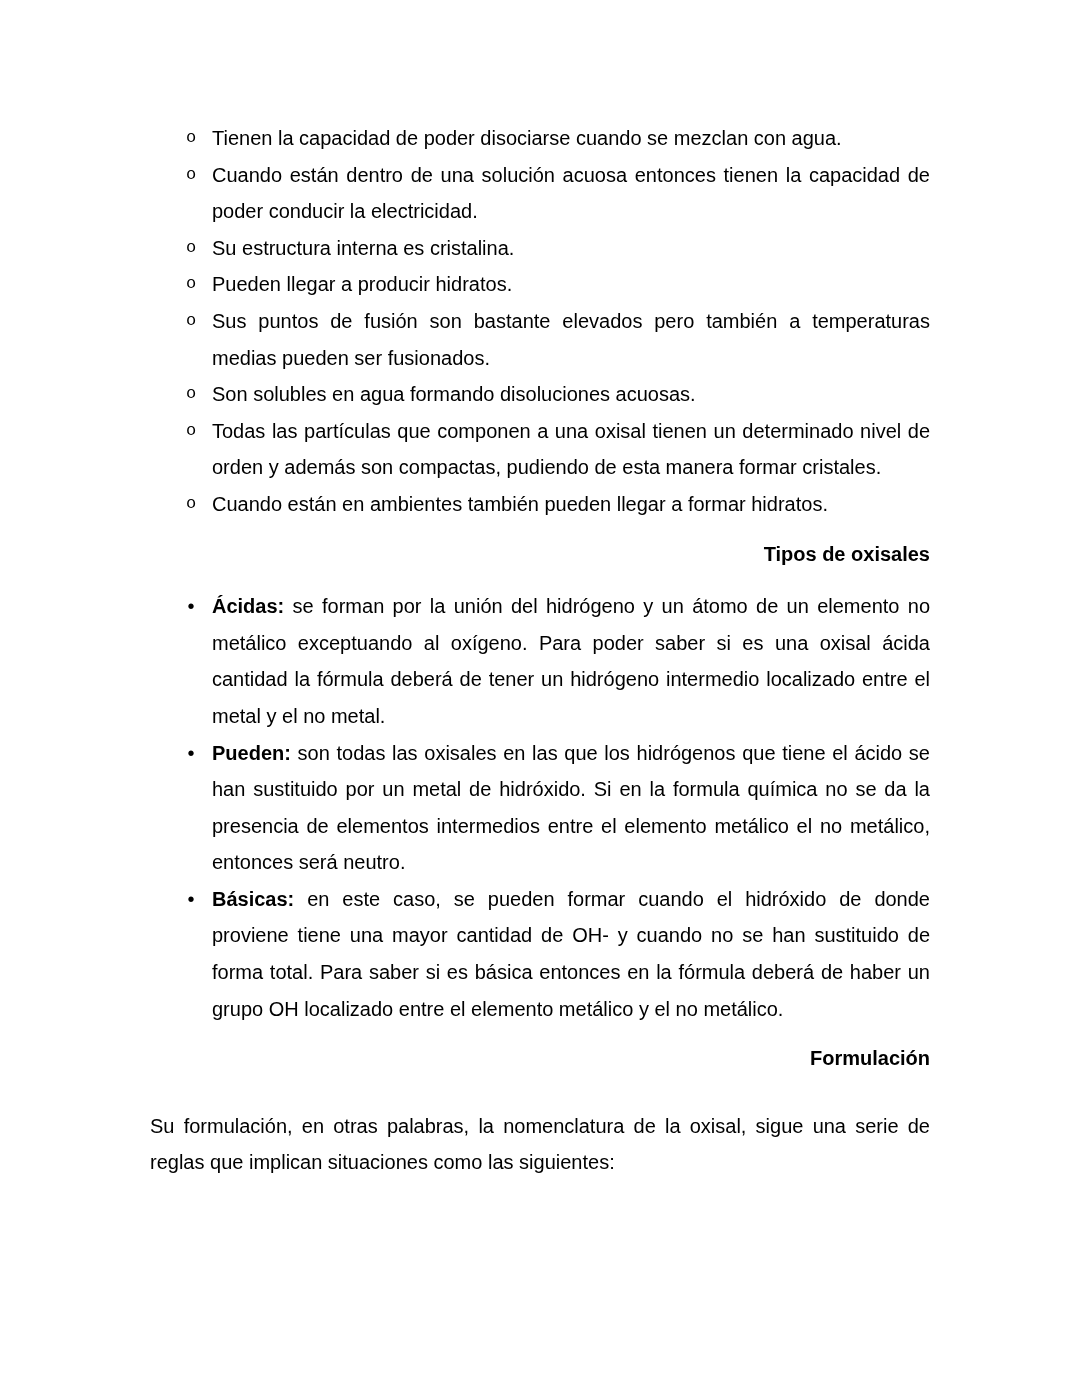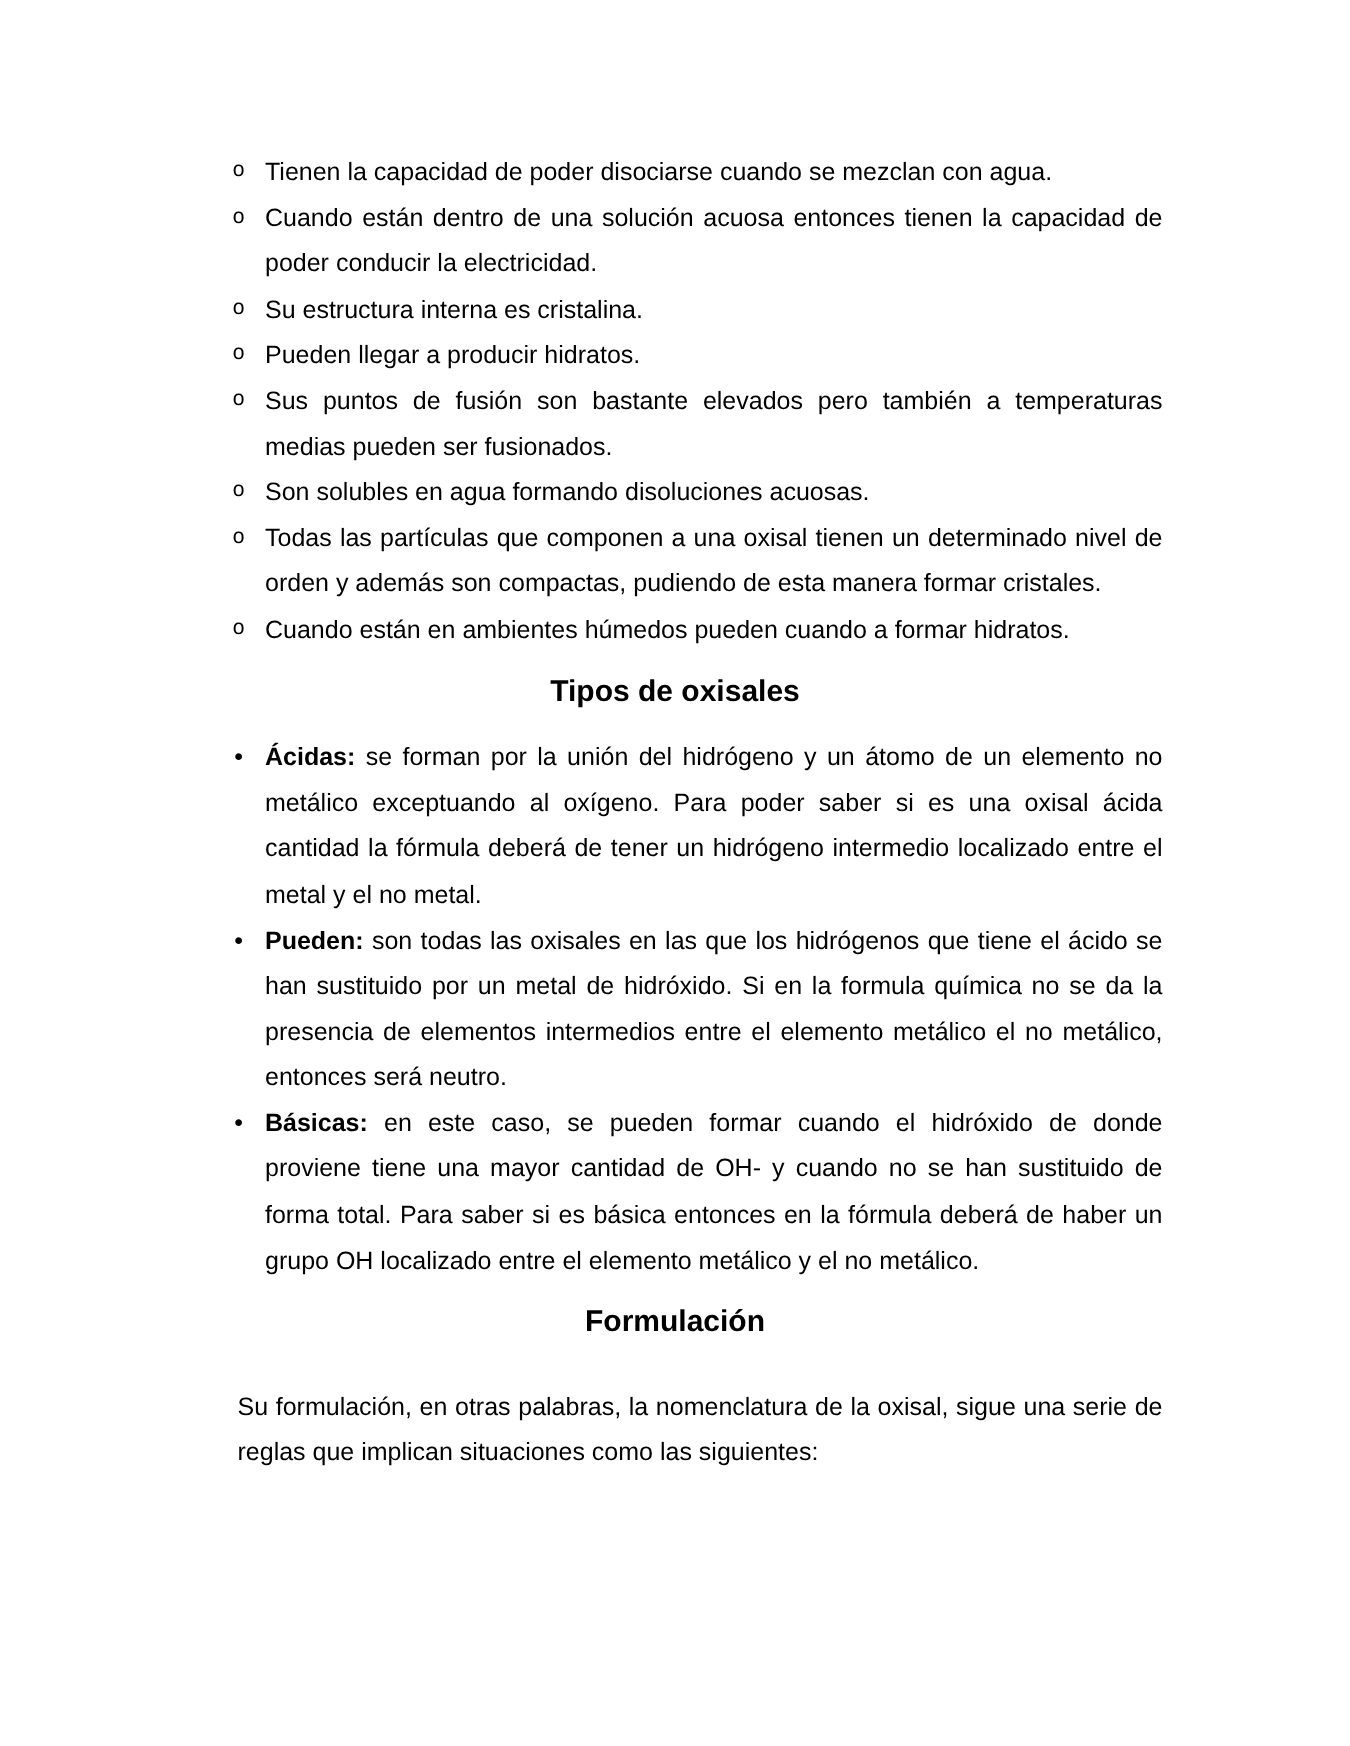--- a/index.html
+++ b/index.html
@@ -33,29 +33,28 @@
   }
   .circle-marker {
     font-family: "Liberation Mono", "DejaVu Sans Mono", monospace;
     font-size: 17px;
   }
   .disc-marker {
     font-size: 20px;
   }
   .heading {
     font-weight: bold;
-    font-size: 24px;
+    font-size: 20px;
     margin-top: 13px;
     margin-bottom: 16px;
-    text-align: center;
+    text-align: right;
   }
   .heading.formulacion { margin-bottom: 31px; }
   .para {
     text-align: justify;
-    margin-left: 40px;
   }
   .term { font-weight: bold; }
 </style>
 </head>
 <body>
 
 <div class="page">
 
   <ul class="props-list">
     <li class="bullet-item">
@@ -81,21 +80,21 @@
     <li class="bullet-item">
       <span class="marker circle-marker">o</span>
       <span class="item-text">Son solubles en agua formando disoluciones acuosas.</span>
     </li>
     <li class="bullet-item">
       <span class="marker circle-marker">o</span>
       <span class="item-text">Todas las partículas que componen a una oxisal tienen un determinado nivel de orden y además son compactas, pudiendo de esta manera formar cristales.</span>
     </li>
     <li class="bullet-item">
       <span class="marker circle-marker">o</span>
-      <span class="item-text">Cuando están en ambientes húmedos pueden cuando a formar hidratos.</span>
+      <span class="item-text">Cuando están en ambientes también pueden llegar a formar hidratos.</span>
     </li>
   </ul>
 
   <h2 class="heading">Tipos de oxisales</h2>
 
   <ul class="types-list">
     <li class="bullet-item">
       <span class="marker disc-marker">•</span>
       <span class="item-text"><b class="term">Ácidas:</b> <span>se forman por la unión del hidrógeno y un átomo de un elemento no metálico exceptuando al oxígeno. Para poder saber si es una oxisal ácida cantidad la fórmula deberá de tener un hidrógeno intermedio localizado entre el metal y el no metal.</span></span>
     </li>

